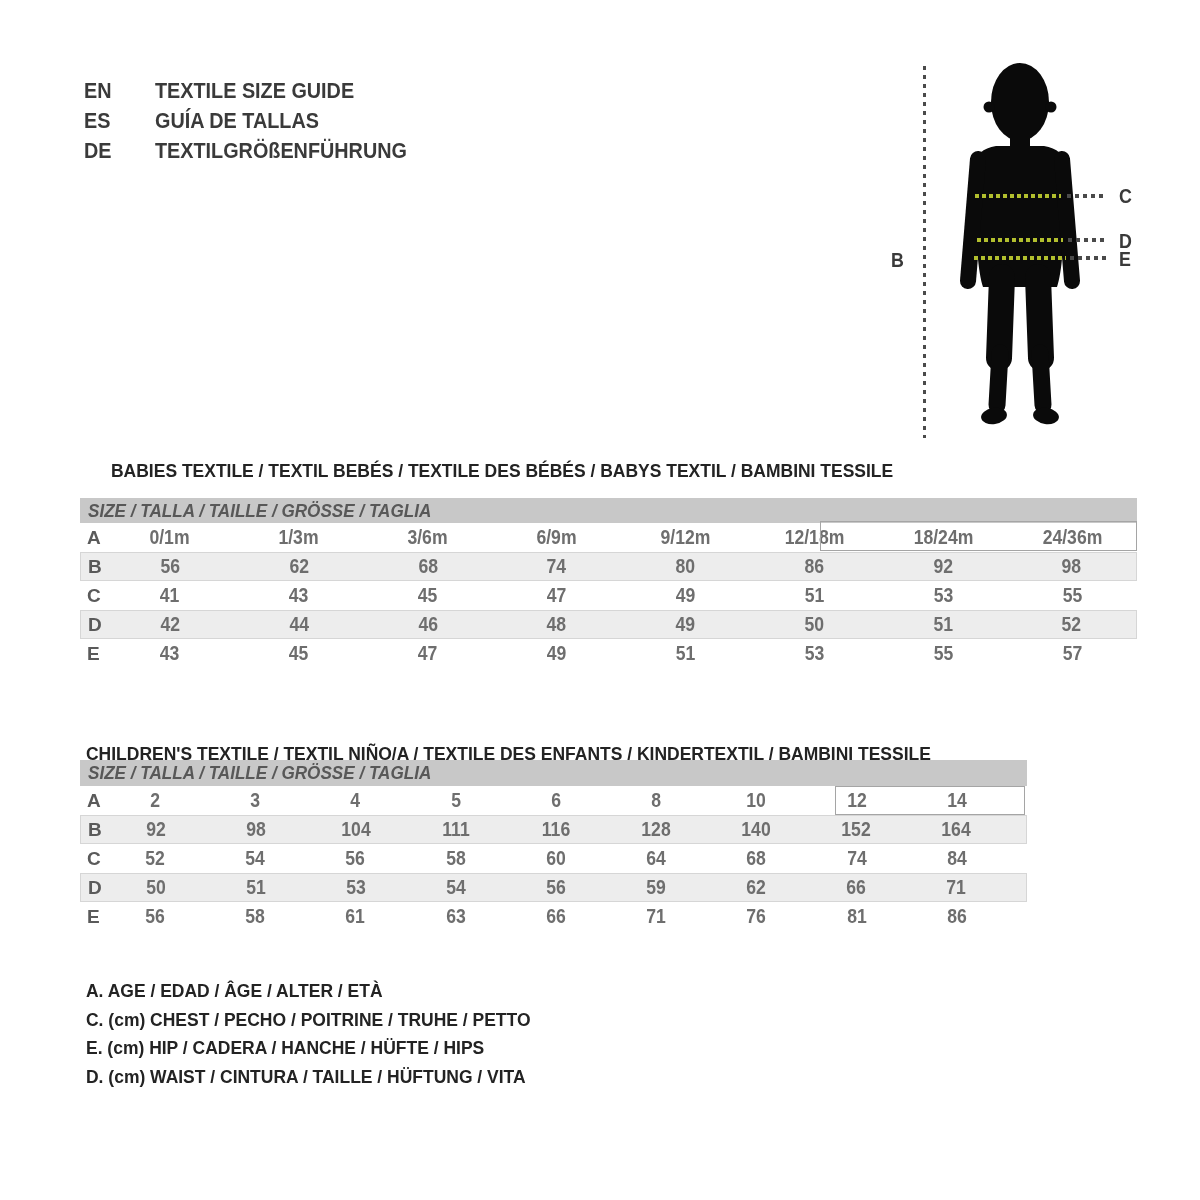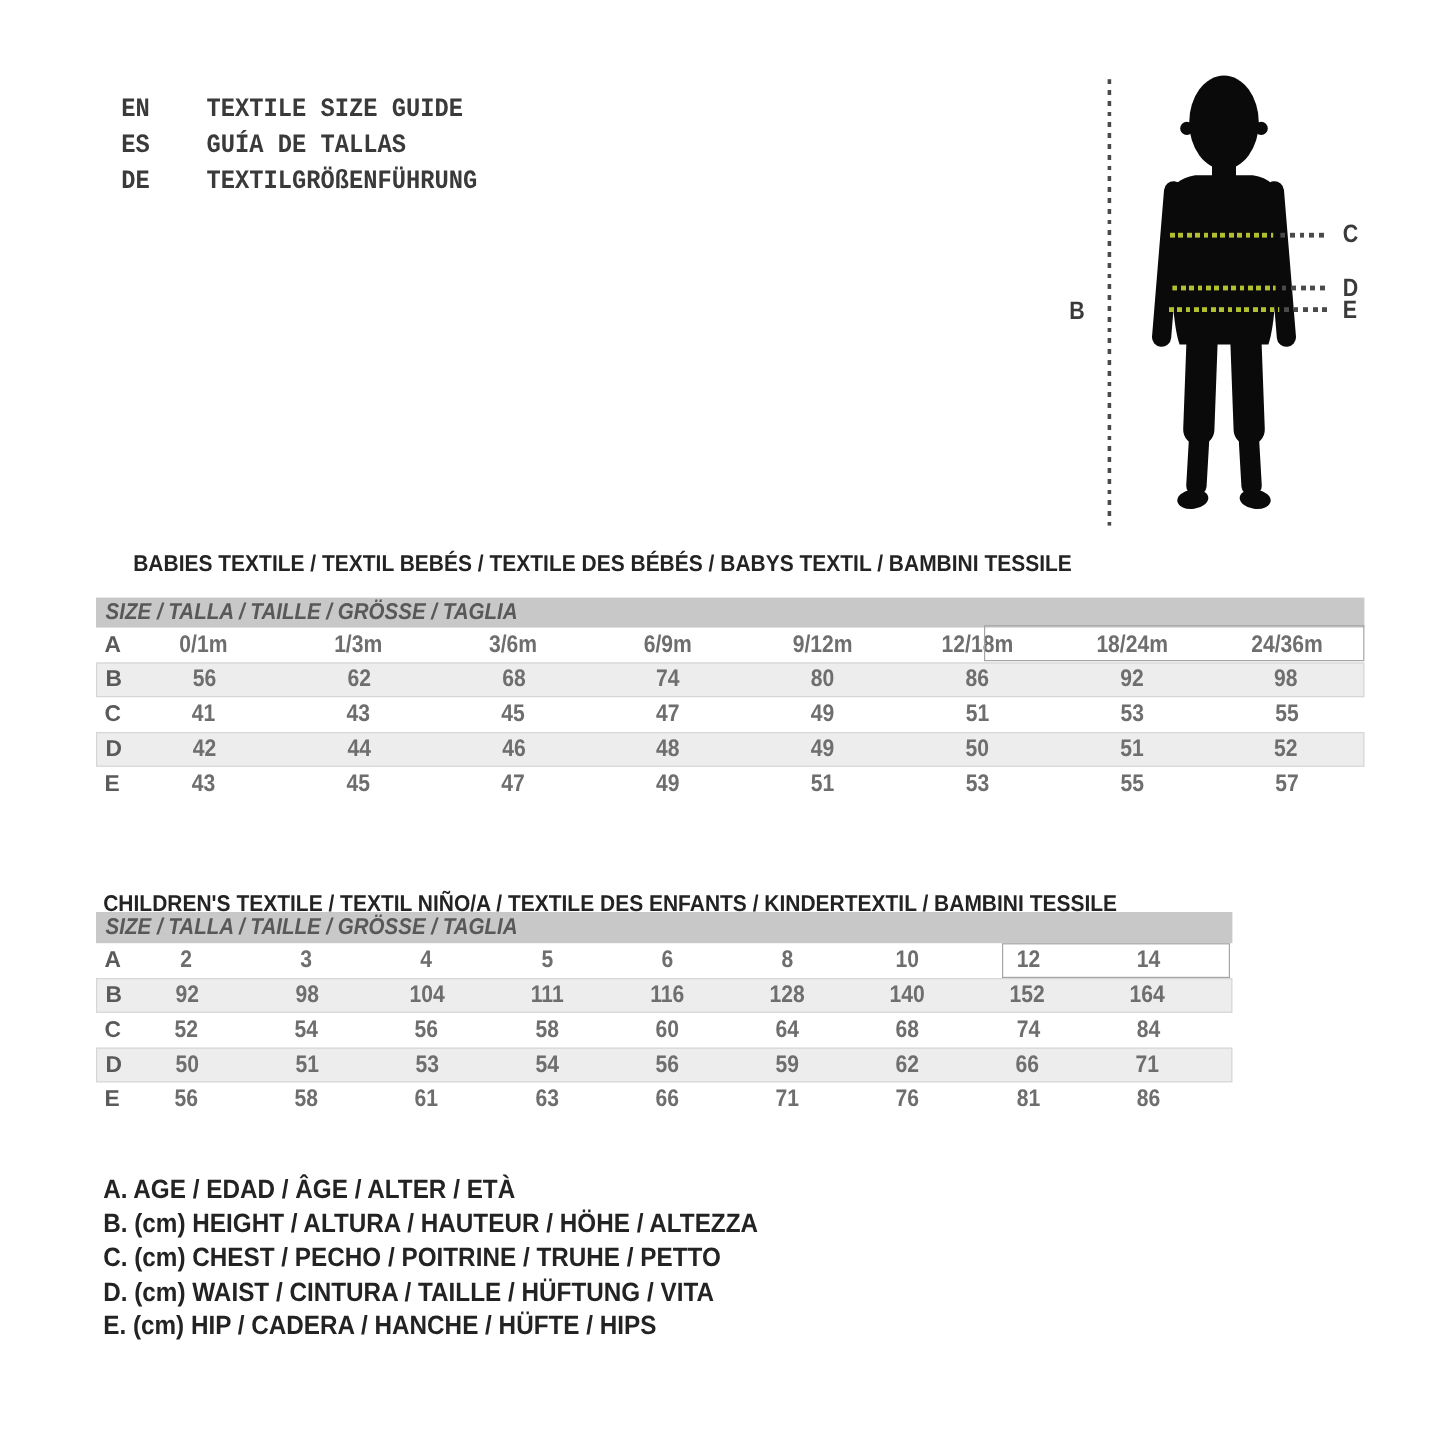--- a/index.html
+++ b/index.html
@@ -19,21 +19,21 @@
   *{margin:0;padding:0;box-sizing:border-box;}
   html,body{background:#ffffff;}
   body{
     position:relative;width:1200px;height:1200px;overflow:hidden;
     font-family:"Liberation Sans","DejaVu Sans",sans-serif;
     -webkit-font-smoothing:antialiased;
   }
   .cond{display:inline-block;transform:scaleX(0.9);transform-origin:0 50%;white-space:nowrap;}
 
   
-  .lang-block{position:absolute;left:101px;top:76px;font-family:Liberation Mono, monospace;}
+  .lang-block{position:absolute;left:84px;top:76px;}
   .lang-row{display:flex;height:30px;align-items:center;font-weight:bold;font-size:22px;color:var(--lang_text);}
   .lang-code{flex:none;width:71px;}
 
   
   .figure-svg{position:absolute;left:940px;top:55px;width:160px;height:385px;}
   .figure-svg .part{fill:var(--silhouette);}
   .figure-svg .limb{stroke:var(--silhouette);stroke-linecap:round;}
   .bline{position:absolute;left:923px;top:66px;width:3px;height:372px;
          background:repeating-linear-gradient(180deg,var(--dot_gray) 0 4px,transparent 4px 9px);}
   .blabel{position:absolute;left:891px;top:250px;height:20px;line-height:20px;
@@ -60,21 +60,21 @@
   .t2 .trow{padding-right:20px;}
   .tlabel{flex:none;width:25px;padding-left:7px;color:var(--row_label_text);font-size:19px;}
   .tcell{flex:1;text-align:center;transform:scaleX(0.88);}
   .hlbox{position:absolute;border:1px solid var(--box_border);pointer-events:none;}
   .t1{left:80px;top:498px;width:1057px;}
   .t1 .hlbox{left:740px;top:23px;width:317px;height:30px;}
   .t2{left:80px;top:760px;width:947px;}
   .t2 .hlbox{left:755px;top:26px;width:190px;height:29px;}
 
   
-  .legend{position:absolute;left:86px;top:977px;font-weight:bold;font-size:22px;color:var(--heading_text);}
+  .legend{position:absolute;left:86px;top:977px;font-weight:bold;font-size:19px;color:var(--heading_text);}
   .legend-item{height:28.5px;display:flex;align-items:center;}
   .legend-item .cond{transform:scaleX(0.92);}
 </style>
 </head>
 <body>
 
 <section class="lang-block">
   <div class="lang-row">
     <span class="lang-code"><span class="cond">EN</span></span>
     <span class="cond">TEXTILE SIZE GUIDE</span>
@@ -261,24 +261,21 @@
       </div>
     </div>
   <div class="hlbox"></div>
 </div>
 
 <section class="legend">
   <div class="legend-item">
       <span class="cond">A. AGE / EDAD / ÂGE / ALTER / ETÀ</span>
     </div>
   <div class="legend-item">
-      <span class="cond">B. (cm) HEIGHT / ALTURA / HAUTEUR / HÖHE / ALTEZZA</span>
-    </div>
-  <div class="legend-item">
       <span class="cond">C. (cm) CHEST / PECHO / POITRINE / TRUHE / PETTO</span>
     </div>
   <div class="legend-item">
+      <span class="cond">E. (cm) HIP / CADERA / HANCHE / HÜFTE / HIPS</span>
+    </div>
+  <div class="legend-item">
       <span class="cond">D. (cm) WAIST / CINTURA / TAILLE / HÜFTUNG / VITA</span>
     </div>
-  <div class="legend-item">
-      <span class="cond">E. (cm) HIP / CADERA / HANCHE / HÜFTE / HIPS</span>
-    </div>
 </section>
 
 </body></html>

